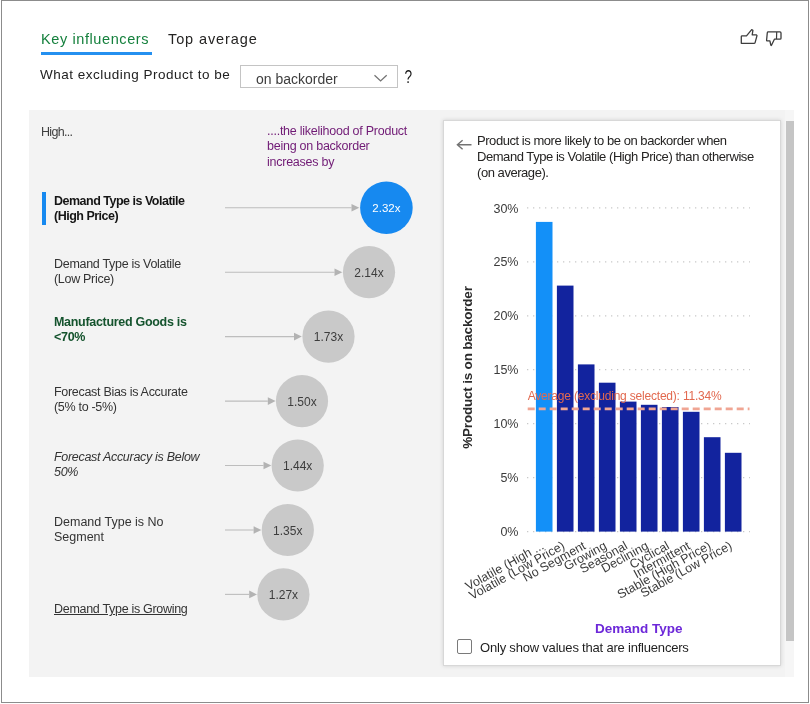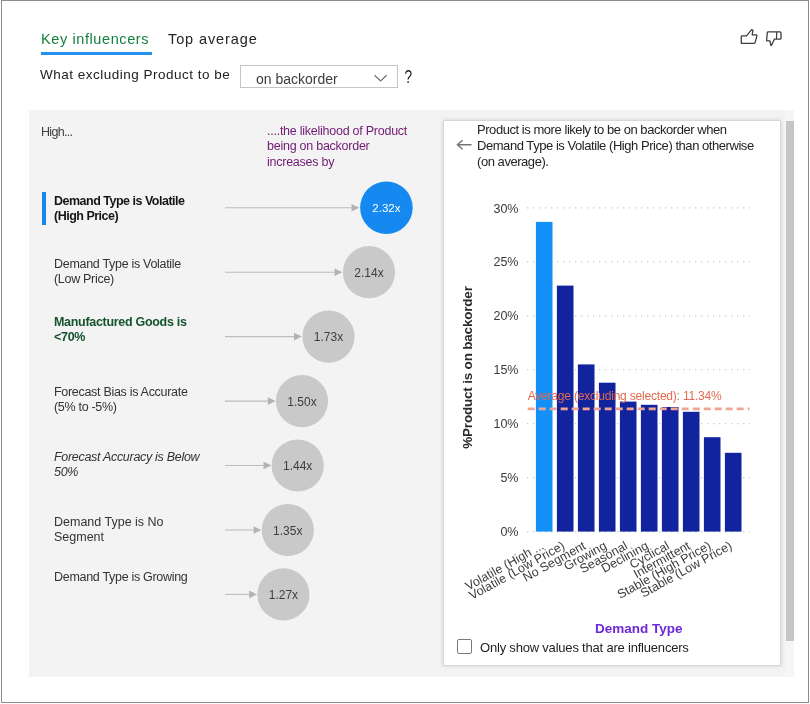--- a/index.html
+++ b/index.html
@@ -30,24 +30,24 @@
   <div class="abs" id="lik" style="left:267px;top:123.7px;font-size:12.5px;line-height:15.5px;letter-spacing:-0.25px;color:#701a75;">....the likelihood of Product<br>being on backorder<br>increases by</div>
 
   <div class="abs" style="left:42px;top:192px;width:4px;height:33px;background:#1689f0;"></div>
 
   <div class="abs rowt" style="left:54px;top:194.2px;font-size:12.5px;line-height:15px;letter-spacing:-0.5px;color:#151515;font-weight:bold;">Demand Type is Volatile<br>(High Price)</div>
   <div class="abs rowt" style="left:54px;top:256.6px;font-size:12.5px;line-height:15px;letter-spacing:-0.3px;color:#333;">Demand Type is Volatile<br>(Low Price)</div>
   <div class="abs rowt" style="left:54px;top:315px;font-size:12.5px;line-height:15px;letter-spacing:-0.3px;color:#14532d;font-weight:bold;">Manufactured Goods is<br>&lt;70%</div>
   <div class="abs rowt" style="left:54px;top:385.4px;font-size:12.5px;line-height:15px;letter-spacing:-0.3px;color:#333;">Forecast Bias is Accurate<br>(5% to -5%)</div>
   <div class="abs rowt" style="left:54px;top:450px;font-size:12.5px;line-height:15px;letter-spacing:-0.3px;color:#333;font-style:italic;">Forecast Accuracy is Below<br>50%</div>
   <div class="abs rowt" style="left:54px;top:515px;font-size:12.5px;line-height:15px;color:#333;">Demand Type is No<br>Segment</div>
-  <div class="abs rowt" style="left:54px;top:570px;font-size:12.5px;line-height:15px;letter-spacing:-0.3px;color:#333;">Demand Type is Growing</div>
+  <div class="abs rowt" style="left:54px;top:602px;font-size:12.5px;line-height:15px;letter-spacing:-0.3px;color:#333;text-decoration:underline;">Demand Type is Growing</div>
 
   <div class="abs" style="left:443px;top:120px;width:338px;height:546px;background:#fff;border:1px solid #d8d8d8;box-sizing:border-box;box-shadow:0 0 4px rgba(0,0,0,0.14);"></div>
-  <div class="abs" id="cardh" style="left:477px;top:122px;font-size:13px;line-height:16px;color:#252423;letter-spacing:-0.45px;">Product is more likely to be on backorder when<br>Demand Type is Volatile (High Price) than otherwise<br>(on average).</div>
+  <div class="abs" id="cardh" style="left:477px;top:133px;font-size:13px;line-height:16px;color:#252423;letter-spacing:-0.45px;">Product is more likely to be on backorder when<br>Demand Type is Volatile (High Price) than otherwise<br>(on average).</div>
 
   <div class="abs" id="dt" style="left:538.7px;top:621.1px;width:200px;text-align:center;font-size:13.5px;font-weight:bold;line-height:16px;color:#6d28d9;">Demand Type</div>
 
   <div class="abs" style="left:456.5px;top:638.5px;width:13px;height:13px;border:1.6px solid #7a7a7a;border-radius:2px;background:#fff;"></div>
   <div class="abs" id="cbl" style="left:480px;top:640px;font-size:13px;line-height:15px;color:#1f1f1f;letter-spacing:-0.2px;">Only show values that are influencers</div>
 
   <svg class="abs" style="left:0;top:0;" width="810" height="704" viewBox="0 0 810 704">
 
     <path d="M741.3 43.3 L741.3 36.6 Q741.3 35.9 742.1 35.9 L746.5 35.9 L751.7 29.7 L752.9 30.3 L752.2 34.8 L756.4 34.8 L757 35.6 L755.1 42.6 Q754.9 43.3 754 43.3 Z" fill="none" stroke="#3d3d3d" stroke-width="1.3" stroke-linejoin="round"></path>
 

